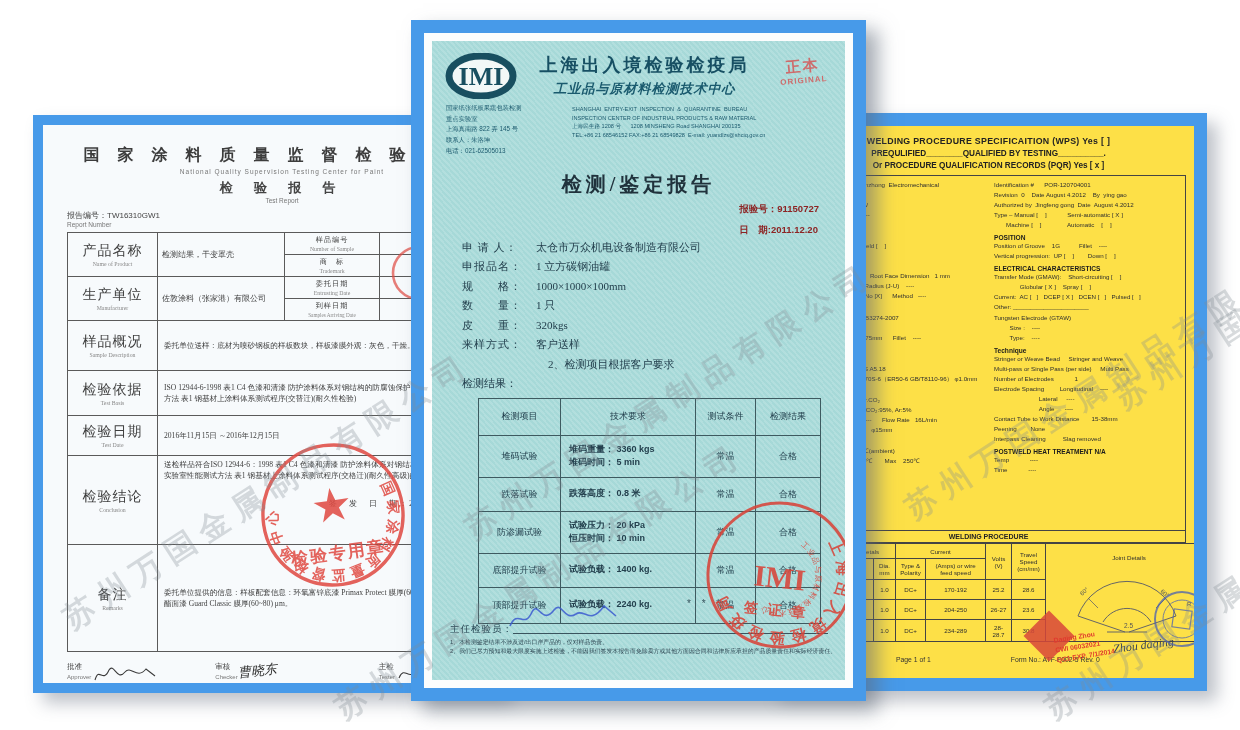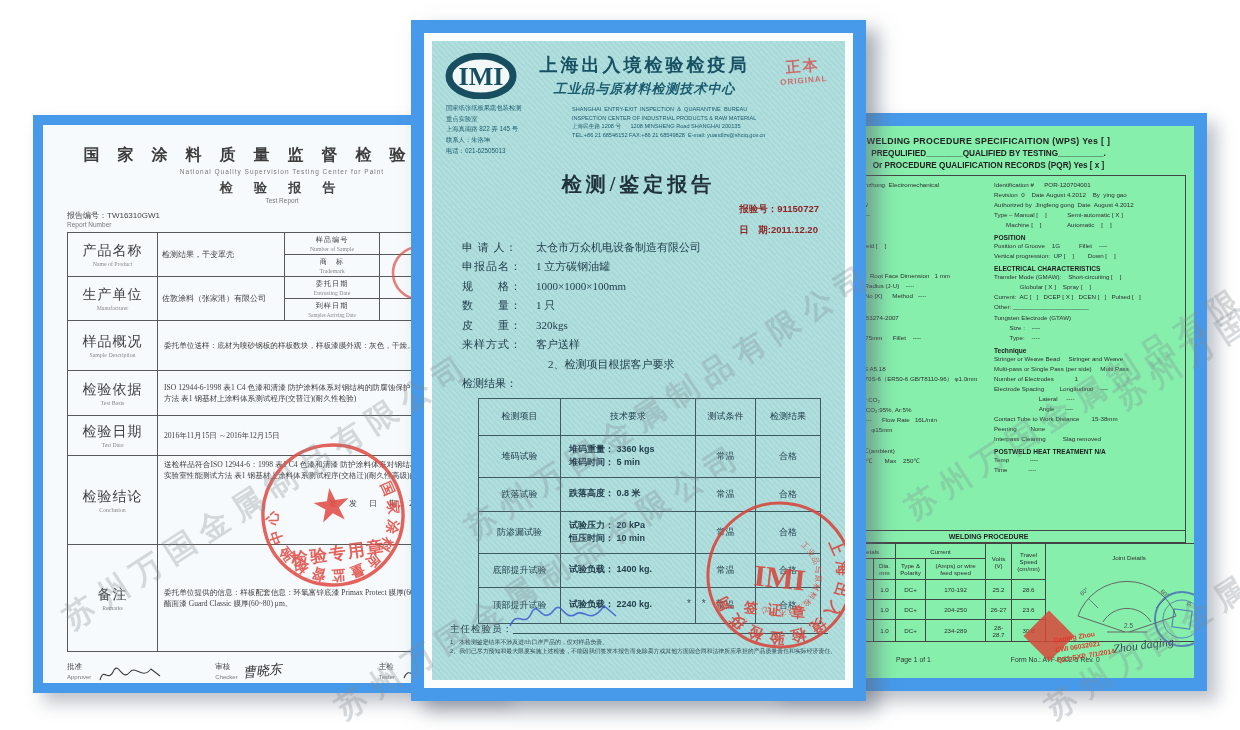--- a/index.html
+++ b/index.html
@@ -25,21 +25,21 @@
   table.lt-table { border-collapse:collapse; width:440px; table-layout:fixed; margin-top:4px; }
   .lt-table td { border:1px solid #5a5a5a; font-size:7.5px; color:#3e3e3e; padding:2px 4px; vertical-align:middle;font-family:Liberation Serif, serif; }
   .lt-table td.lbl { text-align:center; }
   .lt-table .cn { font-size:14px; letter-spacing:1px; }
   .lt-table .en { font-size:5.8px; color:#888; margin-top:1px; }
   .lt-table td.val { font-size:8px; }
   .lt-table td.just { text-align:justify; line-height:1.5; font-size:7.6px; padding:3px 6px; }
   .lt-issue { text-align:right; margin-top:16px; padding-right:14px; font-size:8px; color:#444; letter-spacing:2px;}
   .lt-issue .en { font-size:6px; color:#777; letter-spacing:0; }
   .lt-sign { width:430px; display:flex; margin-top:10px; font-size:7.5px; color:#444; align-items:flex-start;}
-  .lt-sign .blk { display:flex; gap:5px; width:140px; }
+  .lt-sign .blk { display:flex; width:140px; }
   .lt-sign .en { font-size:6px; color:#777; }
   .sig-cn { font-family:"Liberation Serif",serif; font-style:italic; font-size:13px; color:#2e2e2e;
     transform:rotate(-6deg); display:inline-block; }
   .stamp-abs { position:absolute; pointer-events:none; }
 
   
   .doc-center { left:411px; top:20px; width:455px; height:681px; padding:13px; z-index:3;
     box-shadow:12px 10px 18px rgba(95,105,120,.55); }
   .paper-center-outer { width:100%; height:100%; background:#fbfdfd; padding:8px; }
   .paper-center { position:relative; width:100%; height:100%; overflow:hidden; color:#223c4a;
@@ -72,21 +72,21 @@
   .ct-chief { position:absolute; left:18px; top:33px; width:378px; display:flex; font-family:"Liberation Serif",serif;
     font-size:9.5px; color:#24404e; letter-spacing:1px; }
   .ct-chief .line { flex:1; border-bottom:1px solid #3a545e; margin-bottom:2px;}
   .ct-note { position:absolute; left:18px; font-size:5.9px; color:#2c4450; width:390px; }
   .ct-stars { position:absolute; left:255px; top:8px; font-size:10px; color:#3a545e; letter-spacing:4px;}
   .ct-partial-no { position:absolute; left:52px; bottom:-11px; font-size:24px; font-weight:bold;
     color:#e04334; letter-spacing:3px; opacity:.85; }
 
   
   .doc-right { left:770px; top:113px; width:437px; height:578px; padding:13px; z-index:1; }
-  .paper-right { background:#86efac; color:#333; padding:10px 8px 0 8px; }
+  .paper-right { background:#fde047; color:#333; padding:10px 8px 0 8px; }
   .wps-h1 { text-align:center; font-size:8.8px; font-weight:bold; color:#222; letter-spacing:.3px;}
   .wps-h2 { text-align:center; font-size:8.2px; font-weight:bold; color:#222; margin-top:3px;}
   .wps-box { border:1px solid #444; margin-top:5px; display:flex; height:356px; overflow:hidden; }
   .wps-col { padding:4px 5px; }
   .wps-col-l { width:206px; border-right:0; }
   .wps-col-r { width:205px; }
   .pre { white-space:pre-wrap; font-size:6.2px; line-height:1.62; color:#2e2e2e; }
   .sec { font-size:6.6px; font-weight:bold; color:#1c1c1c; margin-top:4px; }
   .wps-wp-title { border:1px solid #444; border-top:0; text-align:center; font-size:7px;
     font-weight:bold; padding:2px 0; color:#222;}

